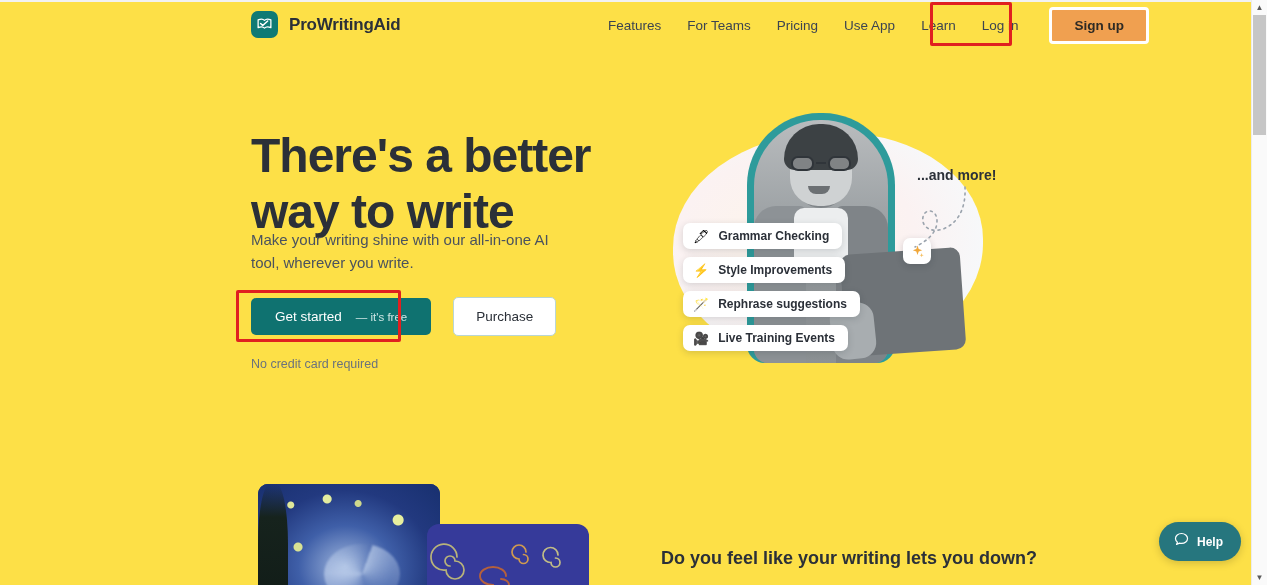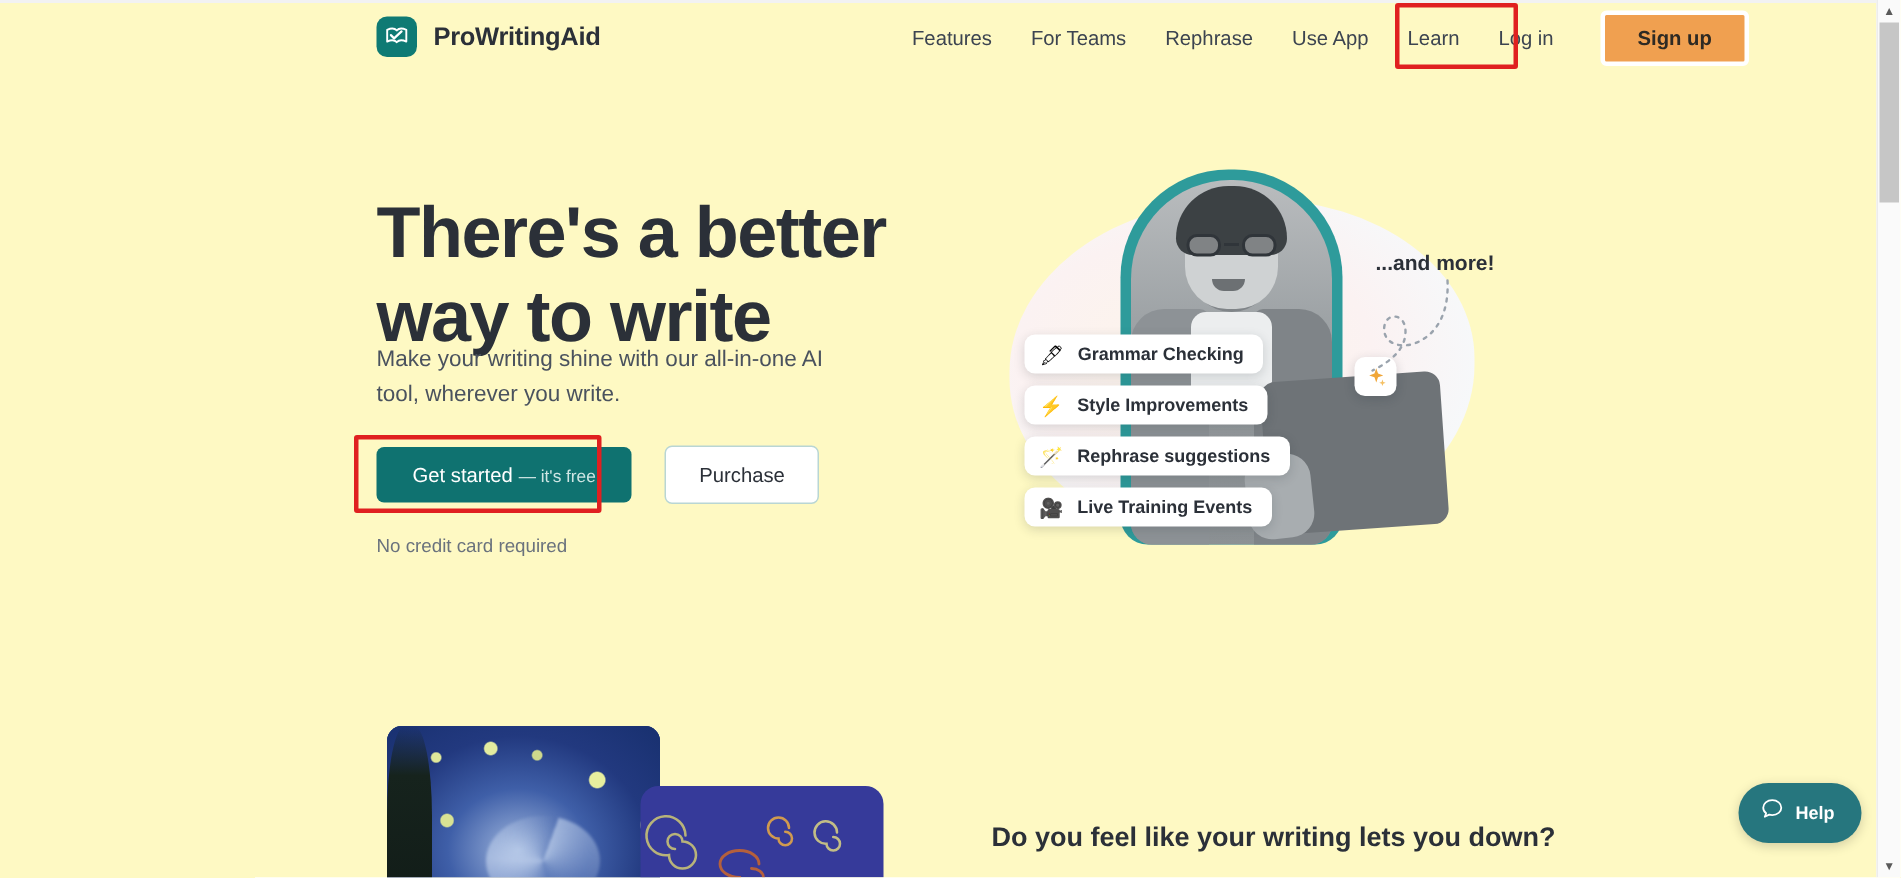--- a/index.html
+++ b/index.html
@@ -14,21 +14,21 @@
     width: 1267px; height: 585px;
     background: #fff;
     overflow: hidden;
   }
 
   
   .viewport {
     position: absolute;
     left: 0; top: 0;
     width: 1251px; height: 585px;
-    background: #fef9c3;
+    background: #fde047;
     overflow: hidden;
   }
   .top-hairline {
     position: absolute; left: 0; top: 0;
     width: 1251px; height: 2px;
     background: #f2f2f2;
   }
   .scrollbar {
     position: absolute;
     right: 0; top: 0;
@@ -140,21 +140,21 @@
     font-size: 15px;
     line-height: 23px;
     color: #4a525e;
   }
   .cta-row {
     position: absolute;
     left: 251px; top: 297px;
     display: flex; align-items: center; gap: 22px;
   }
   .btn-primary {
-    display: inline-flex; align-items: baseline; gap: 4px;
+    display: inline-flex; align-items: baseline; gap: 14px;
     background: #0f7270;
     color: #ffffff;
     border: none;
     border-radius: 5px;
     padding: 11px 24px;
     font-size: 13.5px;
     font-family: "Liberation Sans", sans-serif;
     cursor: pointer;
     white-space: nowrap;
   }
@@ -426,21 +426,21 @@
             <path d="M3 5.5c3.5-1.6 7-1.6 9 .6 2-2.2 5.5-2.2 9-.6v11c-3.5-1.6-7-1.6-9 .6-2-2.2-5.5-2.2-9-.6v-11z" fill="none" stroke="#ffffff" stroke-width="1.8" stroke-linejoin="round"></path>
             <path d="M6.5 10.5l3 3 7-6.5" fill="none" stroke="#ffffff" stroke-width="2.1" stroke-linecap="round" stroke-linejoin="round"></path>
           </svg>
         </span>
         <span class="brand-name">ProWritingAid</span>
       </a>
 
       <nav class="nav">
         <a class="nav-link" href="#">Features</a>
         <a class="nav-link" href="#">For Teams</a>
-        <a class="nav-link" href="#">Rephrase</a>
+        <a class="nav-link" href="#">Pricing</a>
         <a class="nav-link" href="#">Use App</a>
         <a class="nav-link" href="#">Learn</a>
         <a class="nav-link" href="#">Log in</a>
         <span class="signup-wrap">
           <a class="signup-btn" href="#">Sign up</a>
         </span>
       </nav>
     </div>
 
     <h1 class="hero-title">There's a better way to write</h1>

